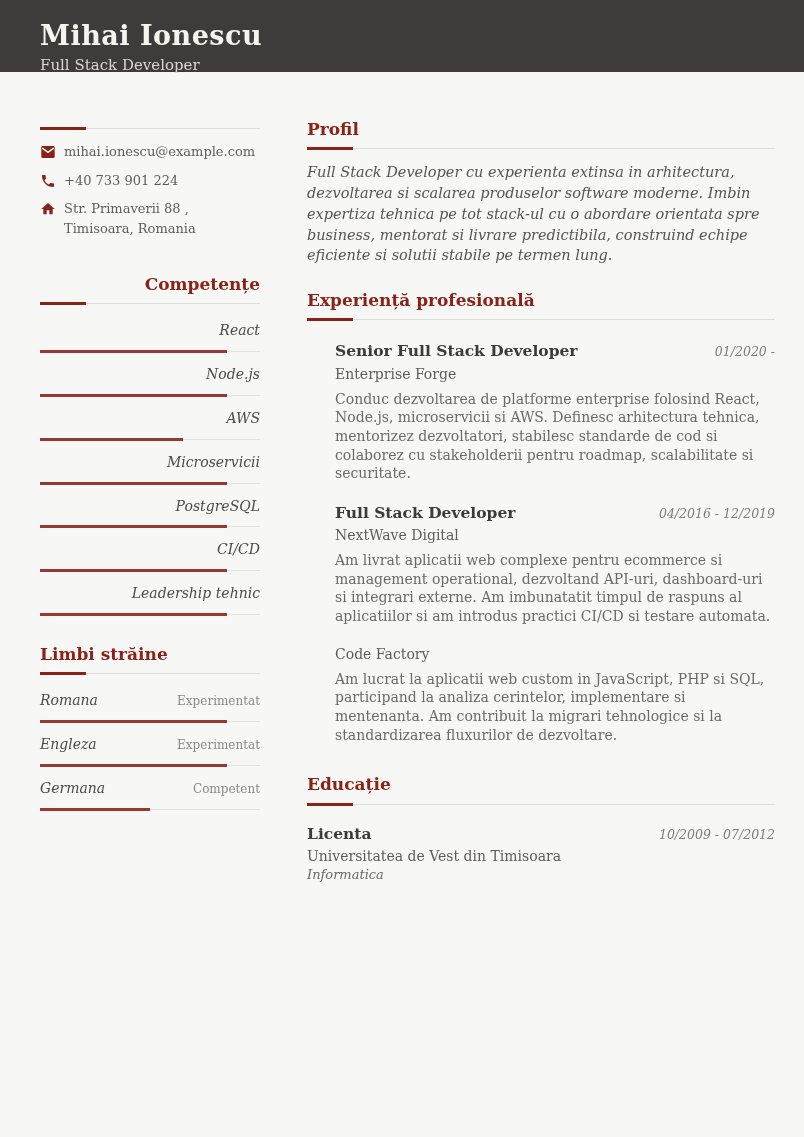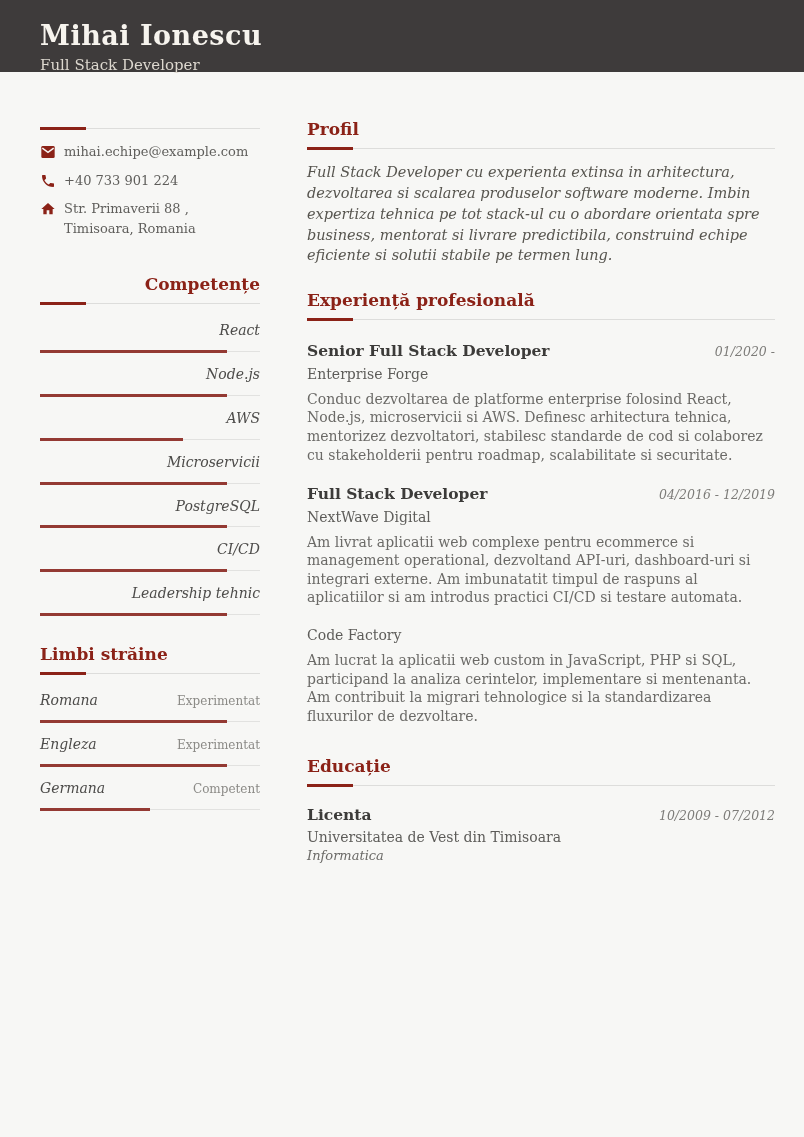--- a/index.html
+++ b/index.html
@@ -114,21 +114,21 @@
 
   
   .profile-text {
     margin-top: 12px;
     font-style: italic;
     font-size: 14.5px;
     line-height: 1.43;
     color: #57554f;
   }
   .exp-section { margin-top: 24px; }
-  .job { margin-top: 20px; }
+  .job { margin-top: 20px; margin-left: 28px; }
   .job-head {
     display: flex;
     justify-content: space-between;
     align-items: baseline;
   }
   .job-title {
     font-size: 15.5px;
     font-weight: bold;
     color: #3c3b39;
     line-height: 1.25;
@@ -174,21 +174,21 @@
         <div class="rule-accent"></div>
       </div>
       <div class="contact-list">
         <div class="contact-row">
           <span class="cicon">
             <svg viewBox="0 0 24 24">
                 <path fill="currentColor" d="M2 5a2 2 0 0 1 2-2h16a2 2 0 0 1 2 2v14a2 2 0 0 1-2 2H4a2 2 0 0 1-2-2V5z"></path>
                 <path d="M3.5 6.2l8.5 6.4 8.5-6.4" stroke="#f7f7f5" stroke-width="2.2" fill="none"></path>
               </svg>
           </span>
-          <span>mihai.echipe@example.com</span>
+          <span>mihai.ionescu@example.com</span>
         </div>
         <div class="contact-row">
           <span class="cicon">
             <svg viewBox="0 0 24 24">
                 <path fill="currentColor" d="M6.62 10.79c1.44 2.83 3.76 5.14 6.59 6.59l2.2-2.2c.27-.27.67-.36 1.02-.24 1.12.37 2.33.57 3.57.57.55 0 1 .45 1 1V20c0 .55-.45 1-1 1-9.39 0-17-7.61-17-17 0-.55.45-1 1-1h3.5c.55 0 1 .45 1 1 0 1.25.2 2.45.57 3.57.11.35.03.74-.25 1.02l-2.2 2.2z"></path>
               </svg>
           </span>
           <span>+40 733 901 224</span>
         </div>
         <div class="contact-row">

